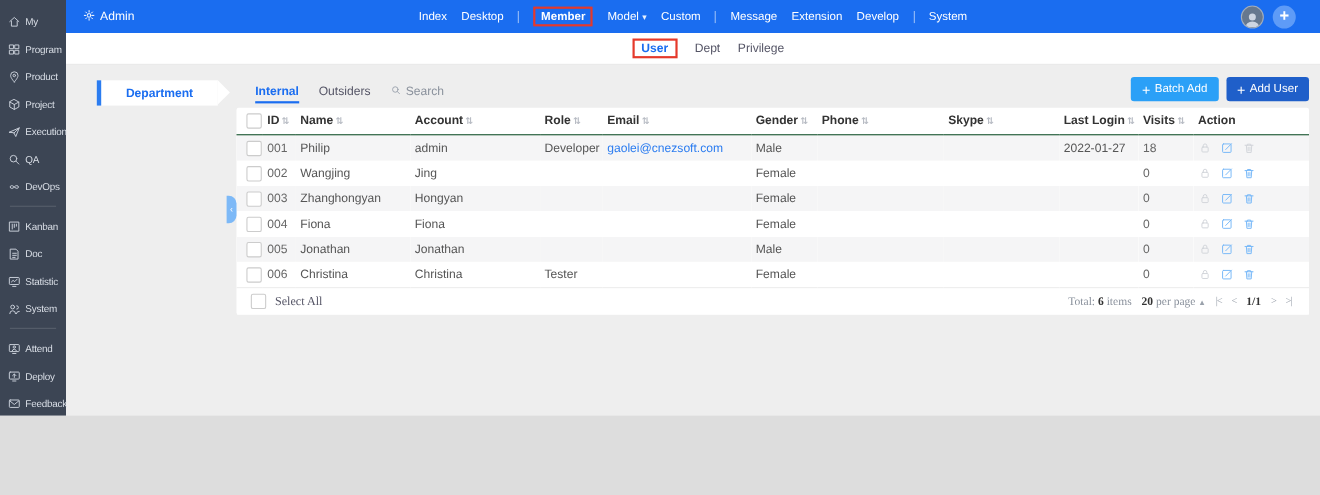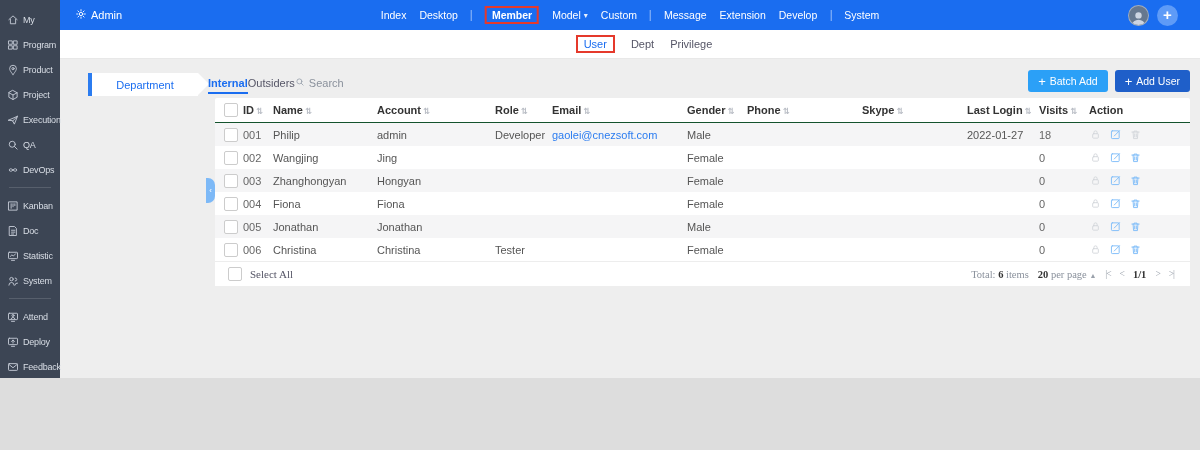--- a/index.html
+++ b/index.html
@@ -29,35 +29,35 @@
   .redbox{border:2px solid #e5392b;padding:1px 5px;font-weight:bold;}
   .topright{position:absolute;right:22px;top:0;height:30px;display:flex;align-items:center;gap:8px;}
   .avatar{width:21px;height:21px;border-radius:50%;background:#66788f;overflow:hidden;display:flex;align-items:flex-end;justify-content:center;cursor:pointer;border:1px solid rgba(255,255,255,.4);box-sizing:border-box;}
   .avatar svg{width:17px;height:15px;fill:#cdd5e2;stroke:none;}
   .plusbtn{width:21px;height:21px;border-radius:50%;background:#5e9bf7;color:#fff;font-size:15px;line-height:19px;
     text-align:center;cursor:pointer;font-weight:bold;}
   
   .subnav{position:absolute;left:60px;top:30px;width:1140px;height:28px;background:#fff;border-bottom:1px solid #e8e8e8;
     display:flex;align-items:center;justify-content:center;gap:16px;font-size:11px;color:#556;}
   .subtab{cursor:pointer;}
-  .subtab.active{color:#1a6df0;font-weight:normal;border:2px solid #e5392b;padding:1px 6px;margin-left:28px;}
+  .subtab.active{color:#1a6df0;font-weight:bold;border:2px solid #e5392b;padding:1px 6px;margin-left:28px;}
   
   .dept-head{position:absolute;left:88px;top:73px;width:106px;height:23px;background:#fff;border-left:4px solid #2b7cf0;
-    display:flex;align-items:center;justify-content:center;color:#1a6df0;font-weight:normal;font-size:11px;cursor:pointer;}
+    display:flex;align-items:center;justify-content:center;color:#1a6df0;font-weight:bold;font-size:11px;cursor:pointer;}
   .dept-head::after{content:"";position:absolute;right:-11px;top:0;border-left:11px solid #fff;
     border-top:11.5px solid transparent;border-bottom:11.5px solid transparent;}
   .dept-panel{position:absolute;left:88px;top:100px;width:118px;background:#fff;border-radius:2px;
     padding:6px 0 6px 0;box-sizing:border-box;}
   .dept-item{height:19px;line-height:19px;padding-left:13px;font-size:10.5px;color:#445;cursor:pointer;white-space:nowrap;}
   .dept-btn{margin:5px 7px 0 7px;height:18px;line-height:18px;background:#e9f2fd;color:#2b7cf0;border-radius:2px;
     text-align:center;font-size:10px;cursor:pointer;white-space:nowrap;}
   .collapse-handle{position:absolute;left:206px;top:178px;width:9px;height:25px;background:#7db9f7;color:#fff;
     border-radius:0 7px 7px 0;font-size:8px;display:flex;align-items:center;justify-content:center;cursor:pointer;z-index:3;}
   
-  .tabs{position:absolute;left:208px;top:72px;display:flex;align-items:center;font-size:11px;height:22px;}
+  .tabs{position:absolute;left:232px;top:72px;display:flex;align-items:center;gap:18px;font-size:11px;height:22px;}
   .tab{color:#556;cursor:pointer;position:relative;display:flex;align-items:center;gap:4px;}
   .tab.active{color:#1a6df0;font-weight:bold;}
   .tab.active::after{content:"";position:absolute;left:0;right:0;bottom:-5px;height:2px;background:#1a6df0;}
   .tab svg{width:10px;height:10px;stroke:#98a0ab;fill:none;stroke-width:1.3;stroke-linecap:round;}
   .tab.search{color:#8a919c;}
   .toolbtns{position:absolute;right:10px;top:70px;display:flex;gap:7px;}
   .btn{height:22px;border-radius:3px;color:#fff;font-size:10.5px;display:flex;align-items:center;padding:0 10px;gap:4px;cursor:pointer;}
   .btn .pl{font-size:13px;line-height:1;}
   .btn.batch{background:#2ba0f7;}
   .btn.adduser{background:#1f5fc9;}

